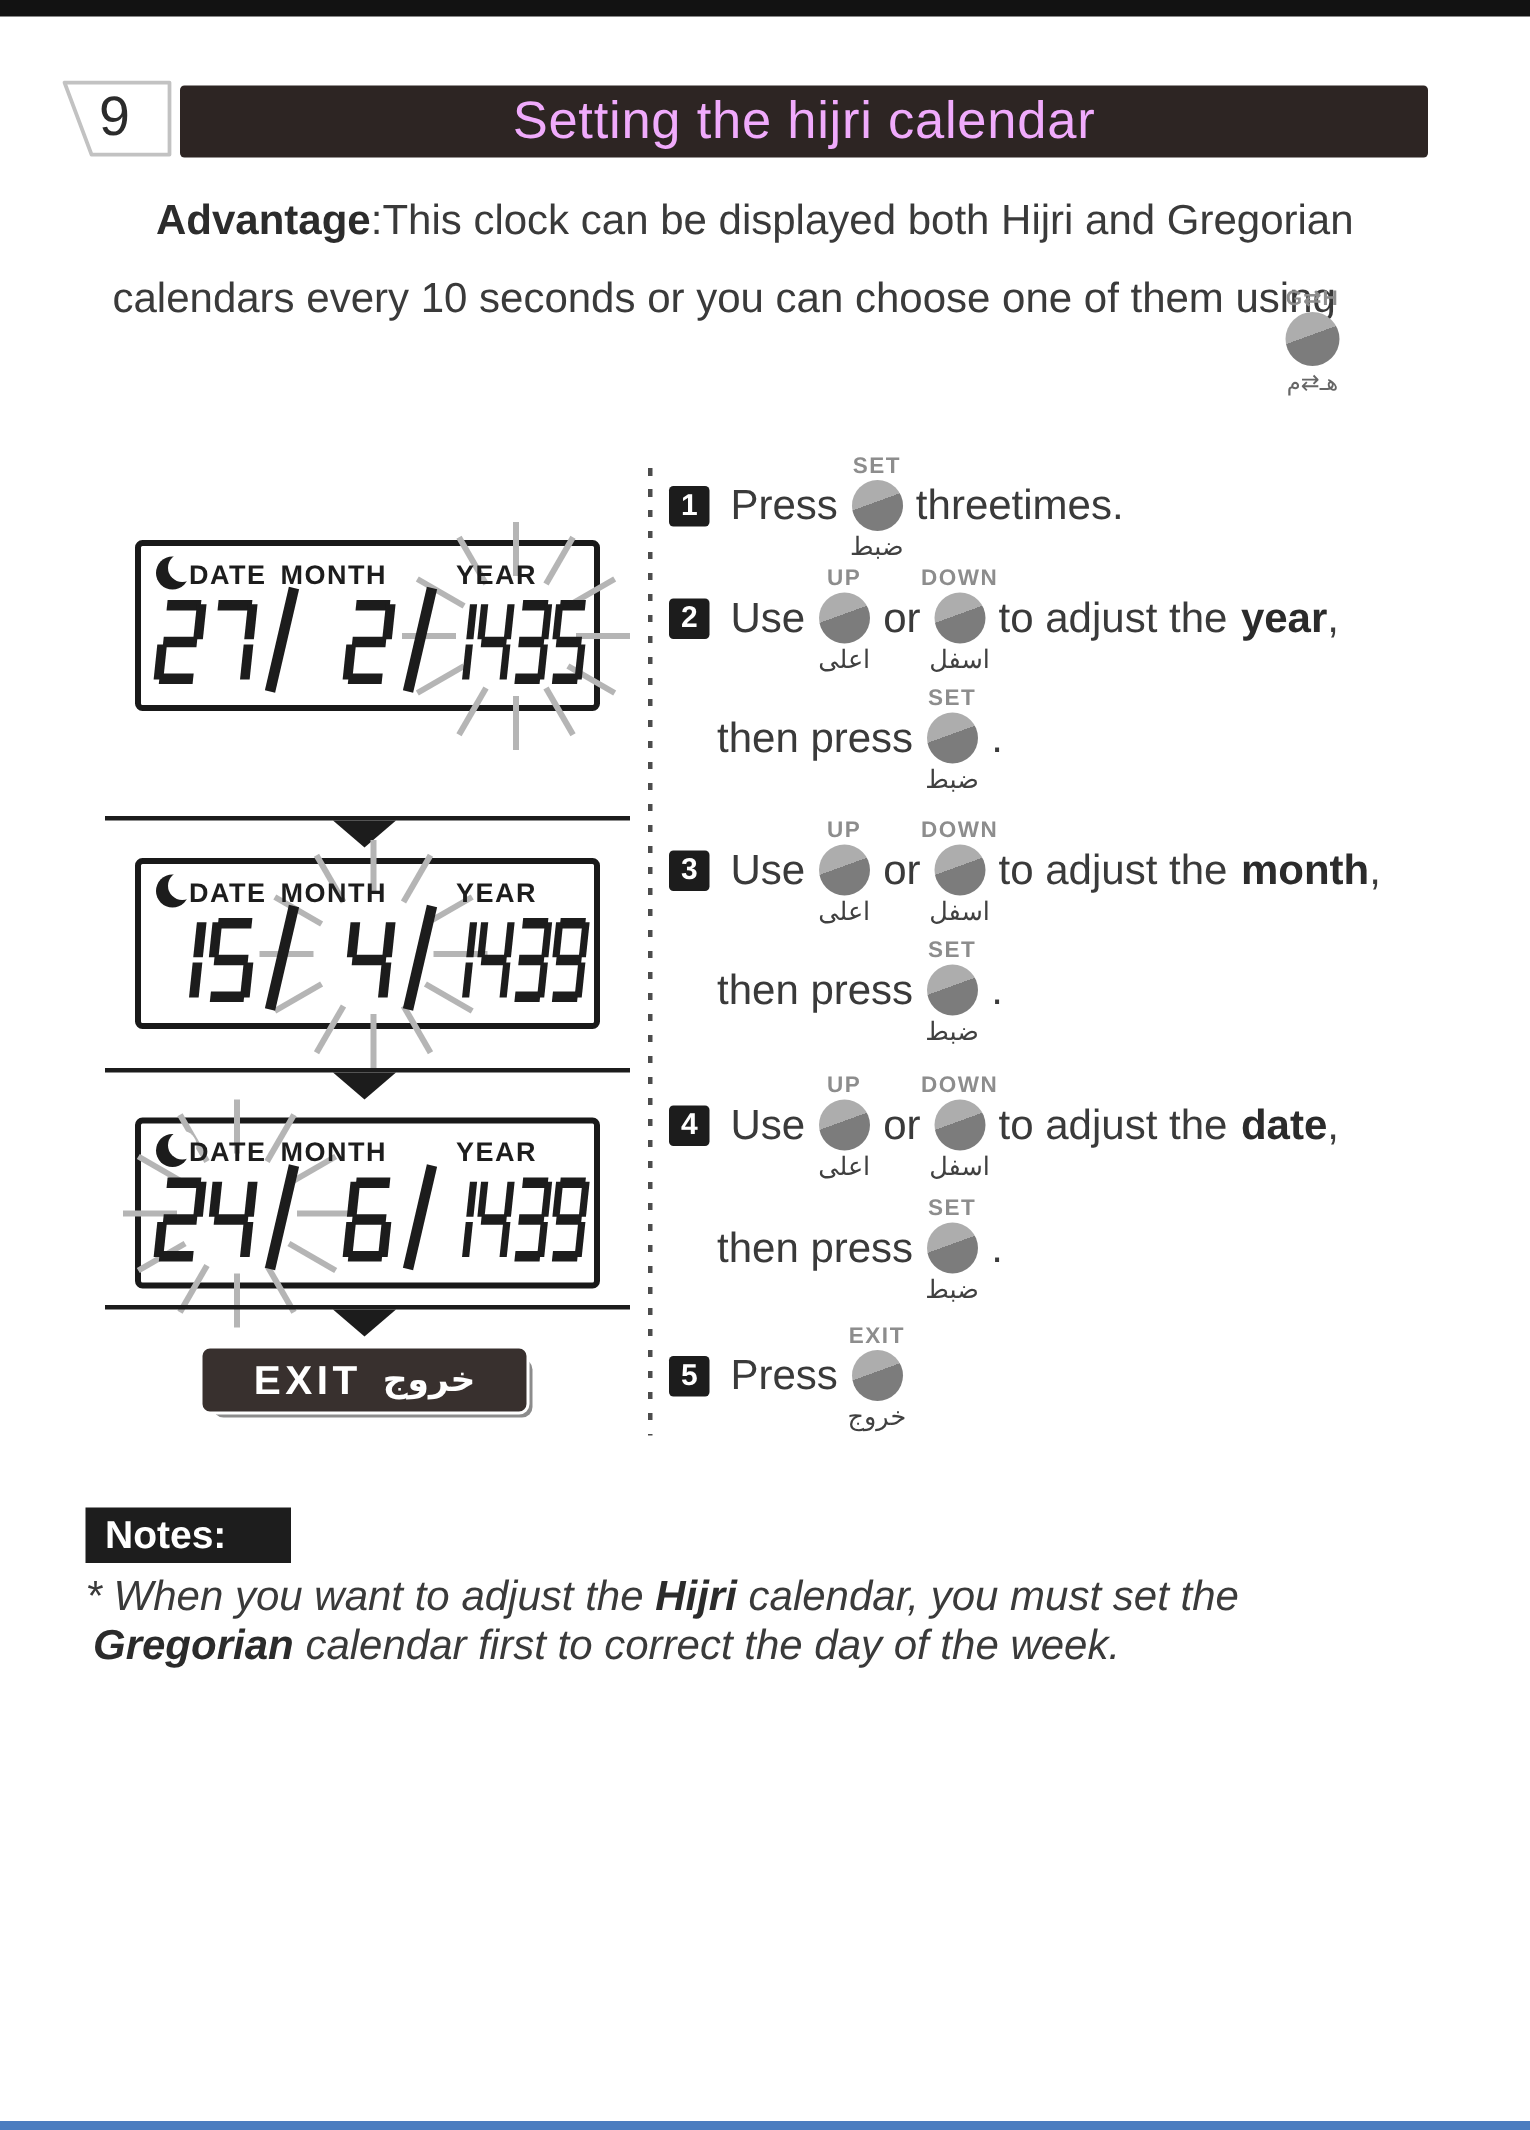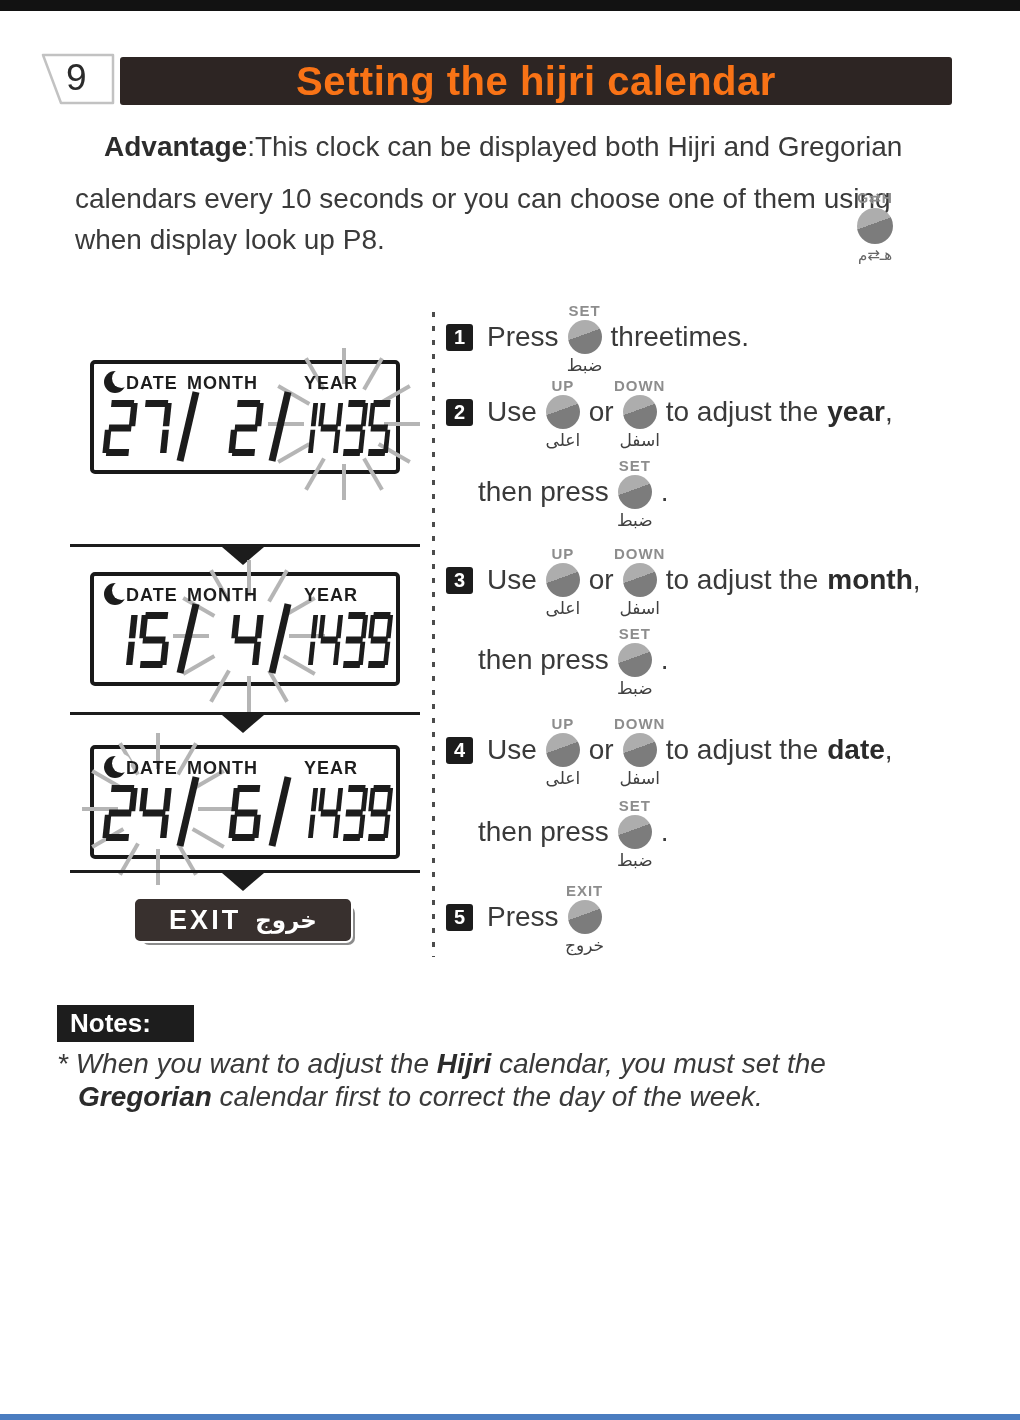--- a/index.html
+++ b/index.html
@@ -10,21 +10,21 @@
   
   #top-strip{left:0;top:0;width:1020px;height:11px;background:#121212;}
   #bottom-strip{left:0;bottom:0;width:1020px;height:6px;background:#4b7dc0;}
 
   
   #page-tab{left:38px;top:53px;width:78px;height:52px;}
   #page-tab svg{position:absolute;left:0;top:0;}
   #page-tab .num{position:absolute;left:28px;top:4px;font-size:37px;color:#2b2b2b;}
   #title-bar{left:120px;top:57px;width:832px;height:48px;background:#2d2523;border-radius:3px;
              display:flex;align-items:center;justify-content:center;}
-  #title-bar span{color:#f97316;font-weight:bold;font-size:40px;letter-spacing:0.5px;white-space:nowrap;}
+  #title-bar span{color:#f0abfc;font-weight:normal;font-size:35px;letter-spacing:0.5px;white-space:nowrap;}
 
   
   .iline{position:absolute;font-size:28px;white-space:nowrap;color:#3a3a3a;}
   .iline b{color:#2c2c2c;}
   #gh-btn{left:846px;top:158px;width:58px;text-align:center;}
   #gh-btn .glabel{font-size:14px;font-weight:bold;color:#8d8d8d;letter-spacing:1px;display:block;margin-top:32px;}
   #gh-btn .gcircle{width:36px;height:36px;border-radius:50%;margin:2px auto;display:block;
                    background:linear-gradient(160deg,#adadad 44%,#7c7c7c 44%);}
   #gh-btn .gar{font-size:15px;color:#666;display:block;font-family:"DejaVu Sans",sans-serif;}
 
@@ -83,21 +83,20 @@
       <polygon points="5,2 75,2 75,50 23,50" fill="#ffffff" stroke="#c2c2c2" stroke-width="2.5" stroke-linejoin="round"></polygon>
     </svg>
     <span class="num">9</span>
   </div>
   <div class="abs" id="title-bar">
     <span>Setting the hijri calendar</span>
   </div>
 
   <div class="iline" style="left:104px;top:131px"><b>Advantage</b><span>:This clock can be displayed both Hijri and Gregorian</span></div>
   <div class="iline" style="left:75px;top:183px">calendars every 10 seconds or you can choose one of them using</div>
-  <div class="iline" style="left:75px;top:224px">when display look up P8.</div>
 
   <div class="abs" id="gh-btn">
     <span class="glabel">G⇄H</span>
     <span class="gcircle"></span>
     <span class="gar">هـ⇄م</span>
   </div>
 
   <div class="lcd" style="top:360px">
     <svg class="lcd-svg" width="310" height="110">
         <line x1="290.0" y1="60.0" x2="326.0" y2="60.0" stroke="#b5b5b5" stroke-width="4"></line>
@@ -430,18 +429,18 @@
         <span class="barab">خروج</span>
       </span>
   </div>
 
   <div class="abs" id="notes-box">
     <span>Notes:</span>
   </div>
   <div class="note-line" style="left:57px;top:1048px">
     <span>*</span> <span>When you want to adjust the</span> <b>Hijri</b> <span>calendar, you must set the</span>
   </div>
-  <div class="note-line" style="left:78px;top:1081px">
+  <div class="note-line" style="left:62px;top:1081px">
     <b>Gregorian</b> <span>calendar first to correct the day of the week.</span>
   </div>
 
   <div class="abs" id="bottom-strip"></div>
 </div>
 
 </body></html>

